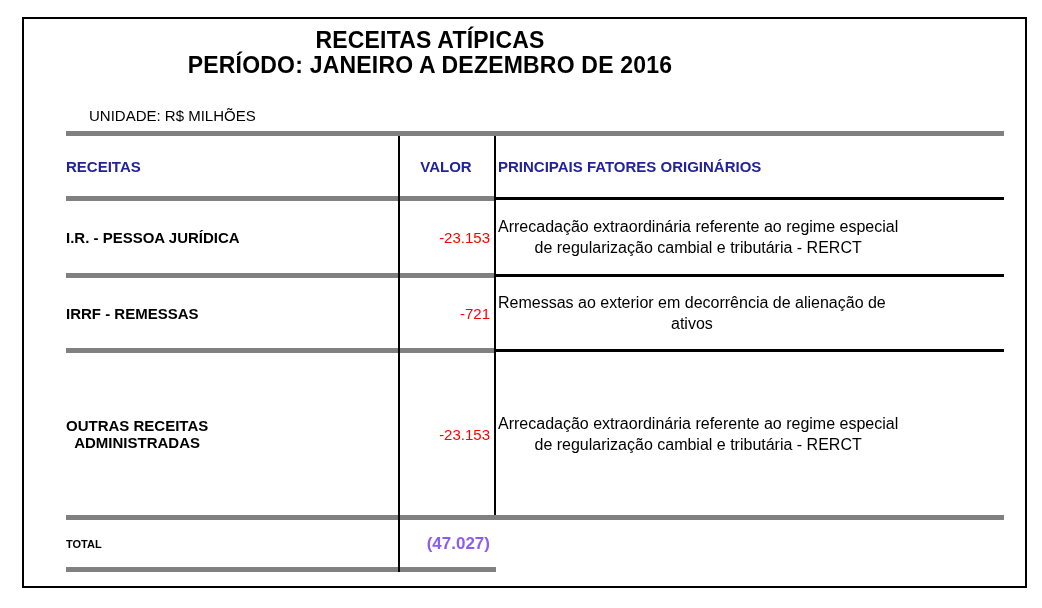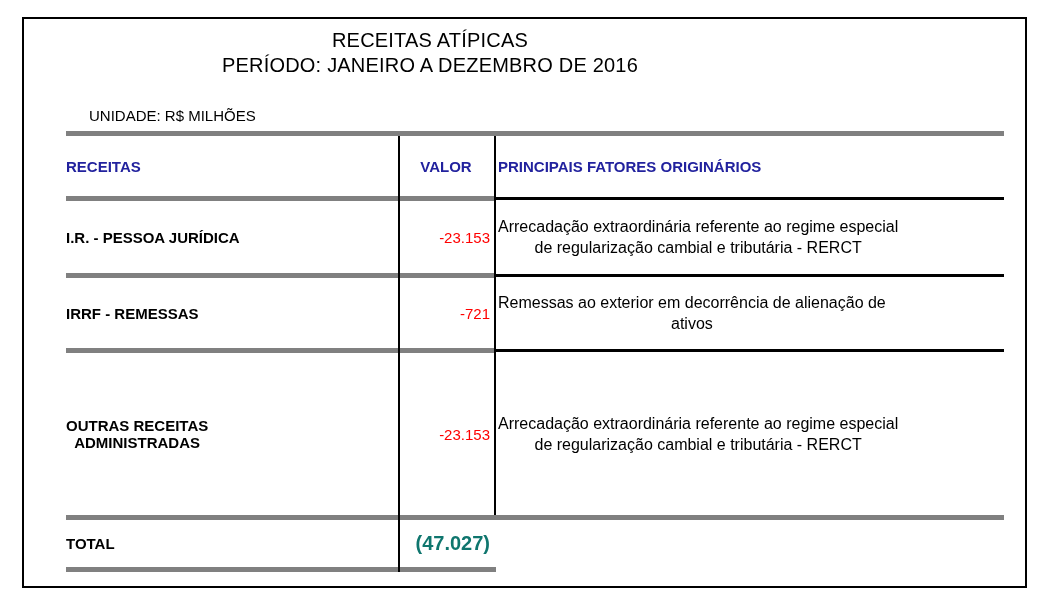--- a/index.html
+++ b/index.html
@@ -7,21 +7,21 @@
     position:relative; width:1042px; height:608px;
     background:#ffffff; overflow:hidden;
     font-family:"Liberation Sans", sans-serif; color:#000000;
   }
   .frame {
     position:absolute; left:22px; top:17px; width:1005px; height:571px;
     border:2px solid #000000; box-sizing:border-box; background:#ffffff;
   }
   .title-block {
     position:absolute; left:22px; top:28px; width:816px;
-    text-align:center; font-weight:normal; font-size:20px; line-height:25px;
+    text-align:center; font-weight:bold; font-size:23px; line-height:25px;
     letter-spacing:0.2px;
   }
   .unit-label {
     position:absolute; left:72px; top:107px; font-size:15px;margin-left:17px;
   }
   .tbl { position:absolute; left:66px; top:131px; width:938px; height:446px; }
 
   
   .hl  { position:absolute; background:#808080; height:5px; }
   .hlb { position:absolute; background:#000000; height:3px; }
@@ -31,22 +31,22 @@
   .cell {
     position:absolute; display:flex; align-items:center; justify-content:flex-start;
     text-align:center; box-sizing:border-box;
   }
   .c1 { left:0;     width:332px; font-weight:bold; font-size:15px; }
   .c2 { left:334px; width:92px;  justify-content:flex-end; padding-right:2px;
         font-size:15px; color:#FF0000; }
   .c3 { left:432px; width:506px; font-size:16px; line-height:21px; }
   .hdr { color:#22229E; font-weight:bold; font-size:15px; }
   .hdr.c2 { justify-content:center; padding-right:0; }
-  .total-label { font-weight:bold; font-size:15px; }
-  .total-value { font-weight:bold; font-size:20px; color:#0f766e; }
+  .total-label { font-weight:bold; font-size:11px; }
+  .total-value { font-weight:bold; font-size:17px; color:#8b5cf6; }
 </style>
 </head>
 <body>
 
 <div class="screen">
   <div class="frame"></div>
 
   <div class="title-block">
     <div>RECEITAS ATÍPICAS</div>
     <div>PERÍODO: JANEIRO A DEZEMBRO DE 2016</div>

